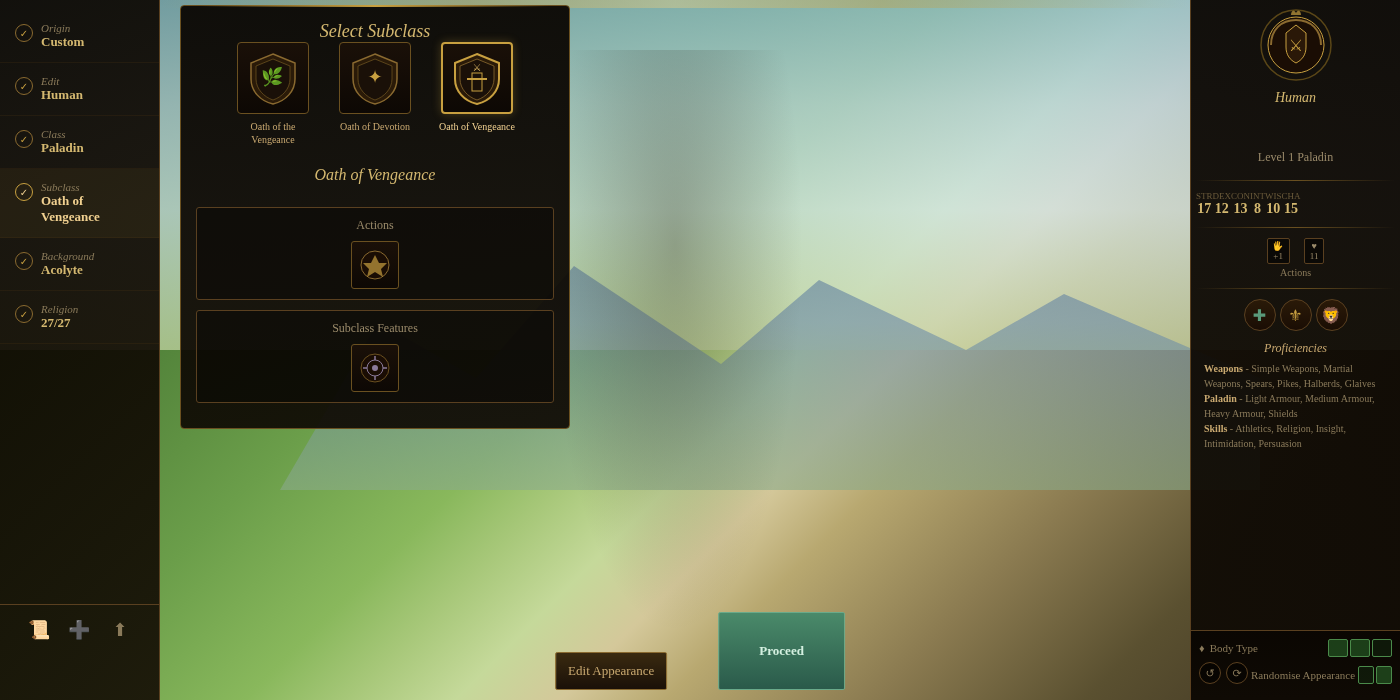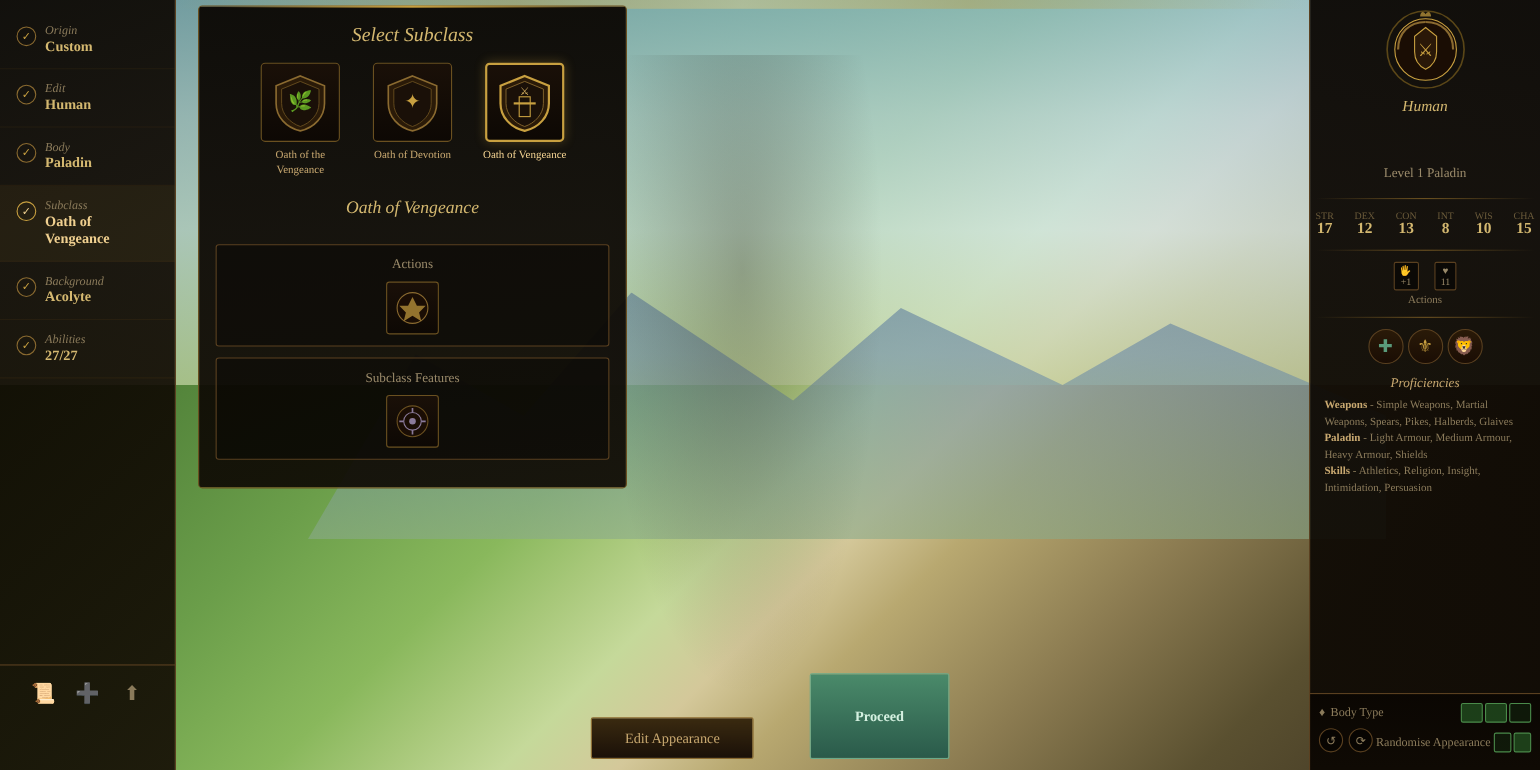--- a/index.html
+++ b/index.html
@@ -148,21 +148,20 @@
       position: absolute;
       top: -1px; left: 20px; right: 20px;
       height: 2px;
       background: linear-gradient(90deg, transparent, #c8a040, transparent);
     }
 
     .panel-title {
       text-align: center;
       color: #d4b870;
       font-size: 18px;
-      margin-bottom: 15px;
       font-style: italic;
     }
 
     .subclass-options {
       display: flex;
       justify-content: center;
       gap: 12px;
       margin-bottom: 20px;
     }
 
@@ -268,21 +267,21 @@
       transform: translateX(-50%);
       display: flex;
       gap: 15px;
       z-index: 10;
     }
 
     .btn-appearance {
       background: linear-gradient(180deg, #3a2a10 0%, #1a1008 100%);
       border: 1px solid #8a6a30;
       color: #c8a870;
-      padding: 10px 30px;
+      padding: 10px 12px;
       font-size: 13px;
       cursor: pointer;
       border-radius: 2px;
       font-family: 'Georgia', serif;
       margin-top: 40px;
     }
 
     .btn-proceed {
       background: linear-gradient(180deg, #4a8a6a 0%, #2a5a4a 100%);
       border: 1px solid #6aaa8a;
@@ -337,21 +336,21 @@
 
     .stats-divider {
       width: 100%;
       height: 1px;
       background: linear-gradient(90deg, transparent, #6a5020, transparent);
       margin: 5px 0;
     }
 
     .stats-row {
       display: flex;
-      justify-content: space-between;
+      justify-content: flex-start;
       width: 100%;
       padding: 5px 0;
     }
 
     .stat-item {
       display: flex;
       flex-direction: column;
       align-items: center;
     }
 
@@ -563,42 +562,42 @@
   <div class="sidebar-item">
     <div class="sidebar-check">✓</div>
     <div class="sidebar-text">
       <span class="sidebar-label">Edit</span>
       <span class="sidebar-value">Human</span>
     </div>
   </div>
   <div class="sidebar-item">
     <div class="sidebar-check">✓</div>
     <div class="sidebar-text">
-      <span class="sidebar-label">Body</span>
+      <span class="sidebar-label">Class</span>
       <span class="sidebar-value">Paladin</span>
     </div>
   </div>
   <div class="sidebar-item" style="background: rgba(180,140,50,0.08);">
     <div class="sidebar-check" style="border-color:#c8a040; color:#f0d090;">✓</div>
     <div class="sidebar-text">
       <span class="sidebar-label">Subclass</span>
       <span class="sidebar-value active">Oath of Vengeance</span>
     </div>
   </div>
   <div class="sidebar-item">
     <div class="sidebar-check">✓</div>
     <div class="sidebar-text">
       <span class="sidebar-label">Background</span>
       <span class="sidebar-value">Acolyte</span>
     </div>
   </div>
   <div class="sidebar-item">
     <div class="sidebar-check">✓</div>
     <div class="sidebar-text">
-      <span class="sidebar-label">Abilities</span>
+      <span class="sidebar-label">Religion</span>
       <span class="sidebar-value">27/27</span>
     </div>
   </div>
 
   <div class="sidebar-bottom">
     <div class="sidebar-bottom-icon">📜</div>
     <div class="sidebar-bottom-icon">➕</div>
     <div class="sidebar-bottom-icon">⬆</div>
   </div>
 </div>

